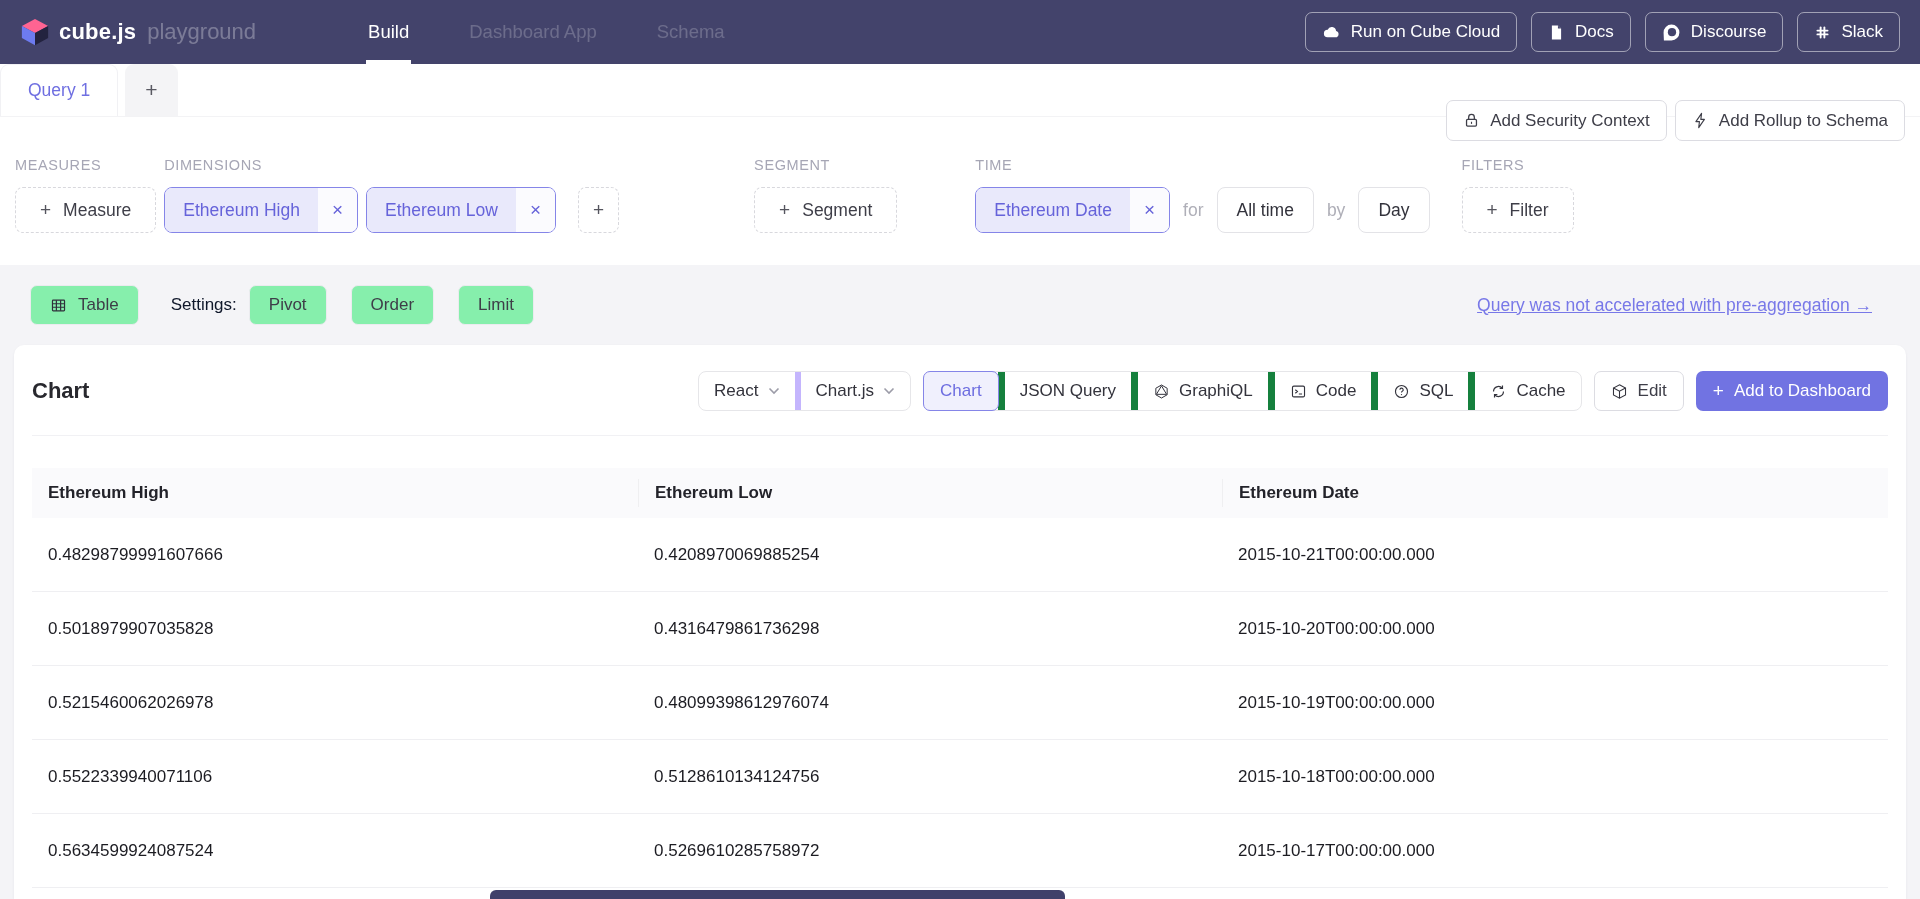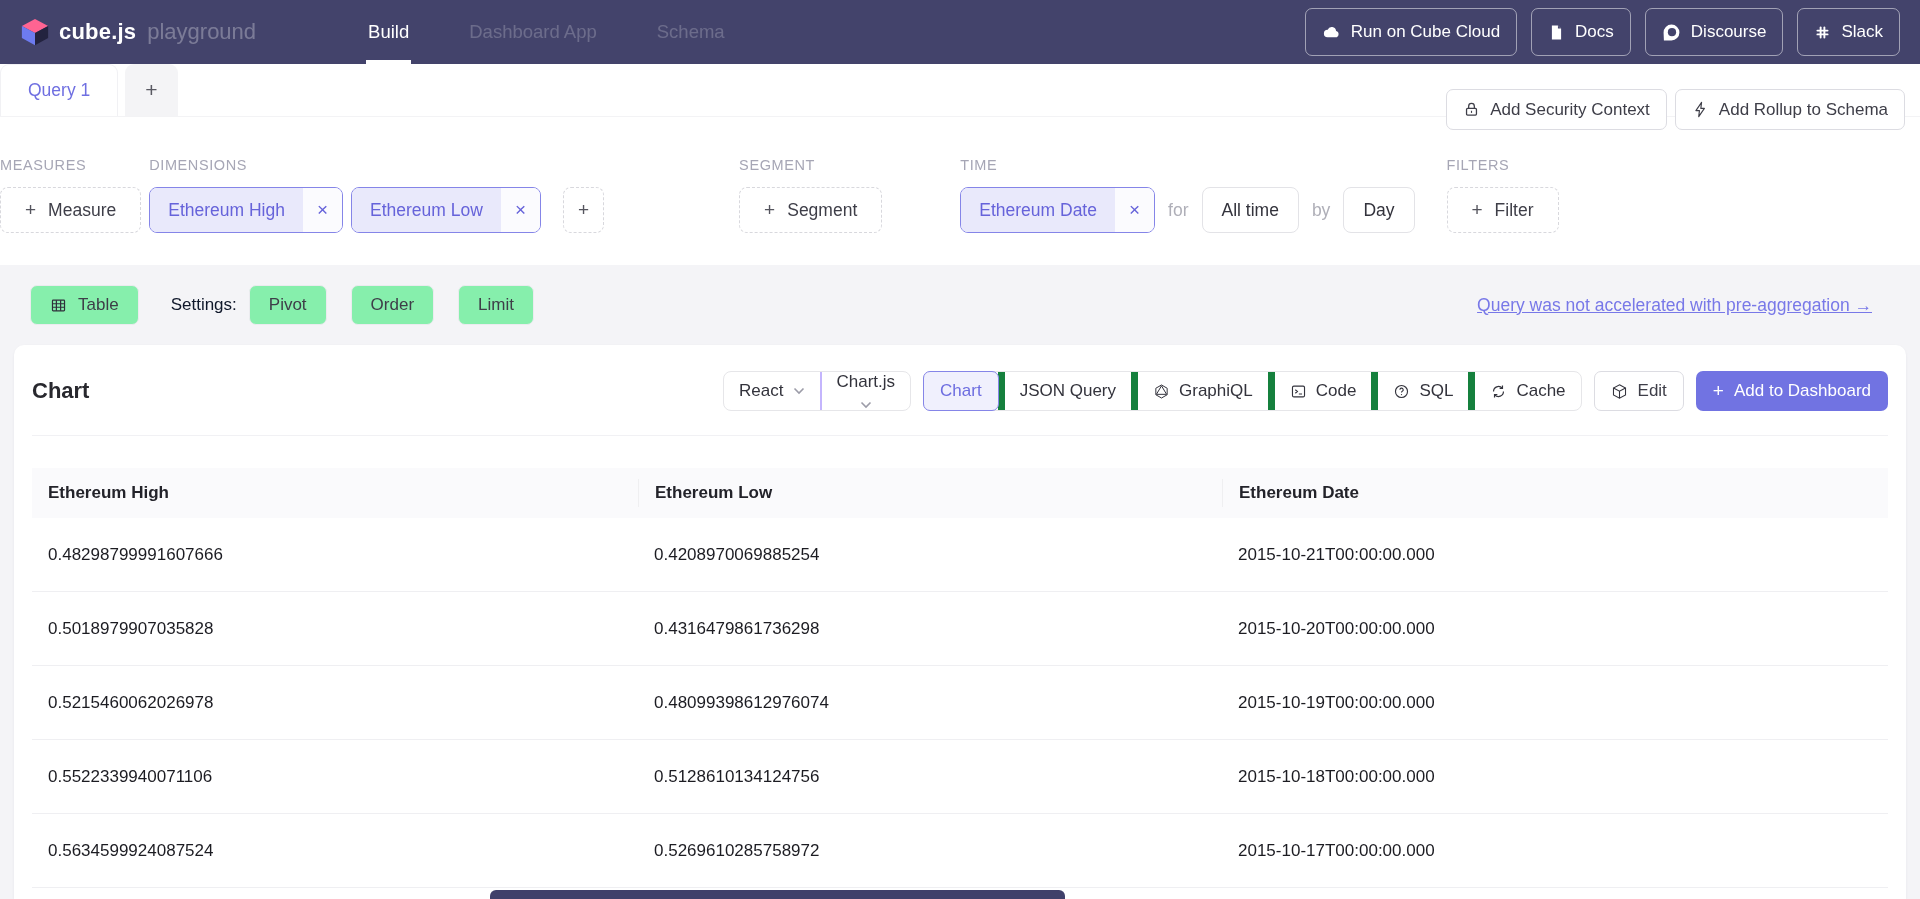--- a/index.html
+++ b/index.html
@@ -13,50 +13,50 @@
   
   .navbar { height:64px; background:#43436B; display:flex; align-items:center; padding:0 20px; position:relative; }
   .logo { display:flex; align-items:center; gap:9px; }
   .logo-primary { color:#fff; font-size:22px; font-weight:700; letter-spacing:.2px; }
   .logo-secondary { color:rgba(255,255,255,.30); font-size:22px; font-weight:400; margin-left:2px; }
   .nav-tabs { display:flex; gap:60px; margin-left:112px; height:64px; align-items:center; }
   .nav-tab { font-size:18.5px; color:rgba(255,255,255,.22); cursor:pointer; height:64px; display:flex; align-items:center; position:relative; }
   .nav-tab.active { color:#fff; }
   .nav-tab.active::after { content:""; position:absolute; left:-2px; right:-2px; bottom:0; height:4px; background:#fff; }
   .nav-actions { margin-left:auto; display:flex; gap:14px; }
-  .nav-btn { display:flex; align-items:center; gap:10px; height:48px; padding:0 16px;
+  .nav-btn { display:flex; align-items:center; gap:10px; height:40px; padding:0 16px;
     border:1px solid rgba(255,255,255,.5); border-radius:7px; color:#fff; font-size:17px; cursor:pointer; background:transparent; }
 
   
   .tabs-row { height:53px; background:#fff; display:flex; align-items:stretch; border-bottom:1px solid #F3F3F5; }
   .q-tab { display:flex; align-items:center; justify-content:center; padding:0 27px; font-size:17.5px;
     border-radius:9px 9px 0 0; cursor:pointer; }
   .q-tab.active { background:#fff; color:#6F6FE1; border:1px solid #F1F1F4; border-bottom:none; }
   .q-tab.add { background:#F4F4F6; color:#595962; font-size:21px; margin-left:7px; padding:0 20px; }
-  .schema-actions { position:absolute; top:89px; right:15px; display:flex; gap:8px; z-index:5; }
+  .schema-actions { position:absolute; top:100px; right:15px; display:flex; gap:8px; z-index:5; }
   .white-btn { display:flex; align-items:center; gap:10px; height:41px; padding:0 16px; background:#fff;
     border:1px solid #DCDCE2; border-radius:7px; font-size:17px; color:#3E3E48; cursor:pointer; }
 
   
   .builder { background:#fff; height:148px; padding-top:40px; display:flex; align-items:flex-start; }
   .qb-col { display:flex; flex-direction:column; }
   .qb-label { font-size:14.5px; letter-spacing:.6px; color:#A6A6B5; margin-bottom:14px; }
   .qb-row { display:flex; align-items:center; gap:8px; }
   .dashed-btn { display:flex; align-items:center; gap:12px; height:46px; padding:0 24px;
     border:1.5px dashed #D8D8DD; border-radius:8px; background:#fff; font-size:17.5px; color:#3E3E48; cursor:pointer; white-space:nowrap; }
   .dashed-btn .plus { color:#55555E; font-size:19px; }
   .dashed-btn.square { padding:0 14px; }
   .chip { display:flex; align-items:stretch; height:46px; border:1px solid #8585E8; border-radius:8px; overflow:hidden; cursor:pointer; }
   .chip-label { display:flex; align-items:center; padding:0 18px; background:#E9E9FB; color:#6663DA; font-size:17.5px; white-space:nowrap; }
   .chip-close { display:flex; align-items:center; padding:0 14px; background:#FBFBFE; color:#6663DA; font-size:19px; }
   .plain-btn { display:flex; align-items:center; height:46px; padding:0 19px; background:#fff;
     border:1px solid #E3E3E7; border-radius:8px; font-size:17.5px; color:#33333C; cursor:pointer; white-space:nowrap; }
   .conj { color:#AFAFB8; font-size:17.5px; margin:0 5px; }
 
-  .col-measures { margin-left:0; }
+  .col-measures { margin-left:15px; }
   .col-dimensions { margin-left:8px; }
   .col-segment { margin-left:135px; }
   .col-time { margin-left:78px; }
   .col-filters { margin-left:32px; }
 
   
   .settings-bar { background:#F4F4F7; height:80px; display:flex; align-items:center; padding:0 48px 0 30px; }
   .sb-btn { display:flex; align-items:center; gap:11px; height:40px; padding:0 19px; background:#86efac;
     border:1px solid #EBEBEF; border-radius:7px; font-size:17px; color:#3E3E48; cursor:pointer; }
   .sb-label { font-size:17px; color:#0f172a; margin:0 12px 0 32px; }
@@ -64,21 +64,21 @@
   .preagg-link { margin-left:auto; color:#7878E8; font-size:17.5px; text-decoration:underline; cursor:pointer; }
 
   
   .card { background:#fff; margin:0 14px; border-radius:10px 10px 0 0; padding:0 18px; height:554px;
     box-shadow:0 1px 3px rgba(40,40,70,.06); }
   .card-header { display:flex; align-items:center; padding:26px 0 24px 0; border-bottom:1px solid #F1F1F4; }
   .card-title { font-size:22px; font-weight:700; color:#28282E; }
   .toolbar { margin-left:auto; display:flex; align-items:center; gap:12px; }
   .select-group { display:flex; align-items:center; height:40px; border:1px solid #E6E6E9; border-radius:8px; background:#fff; }
   .select-item { display:flex; align-items:center; gap:9px; padding:0 15px; font-size:17px; color:#33333C; cursor:pointer; height:100%; }
-  .select-item + .select-item { border-left:2px solid #c4b5fd;flex-direction:column; }
+  .select-item + .select-item { border-left:6px solid #c4b5fd; }
   .seg-group { display:flex; align-items:stretch; height:40px; border:1px solid #E6E6E9; border-radius:8px; background:#fff; }
   .seg { display:flex; align-items:center; gap:9px; padding:0 15px; font-size:17px; color:#33333C; cursor:pointer; }
   .seg + .seg { border-left:7px solid #15803d; }
   .seg.active { color:#6D6DE0; background:#F0F0FD; border:1px solid #8585E8; border-radius:7px; margin:-1px; position:relative; z-index:1; padding:0 16px; }
   .primary-btn { display:flex; align-items:center; gap:10px; height:40px; padding:0 17px; background:#7173E2;
     border-radius:7px; color:#fff; font-size:17px; cursor:pointer; border:none; }
   .primary-btn .plus { font-size:19px; }
 
   
   .rtable { margin-top:32px; }

